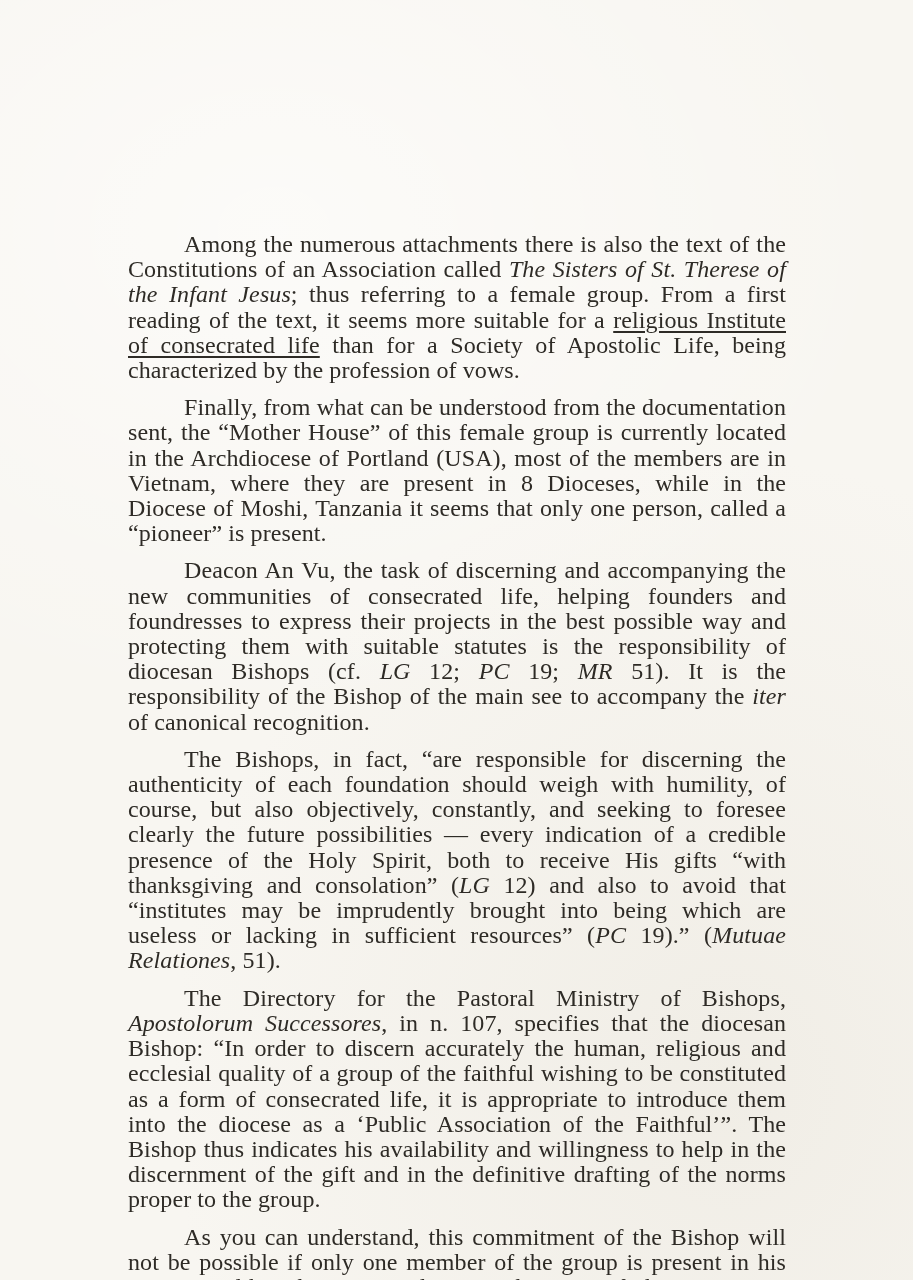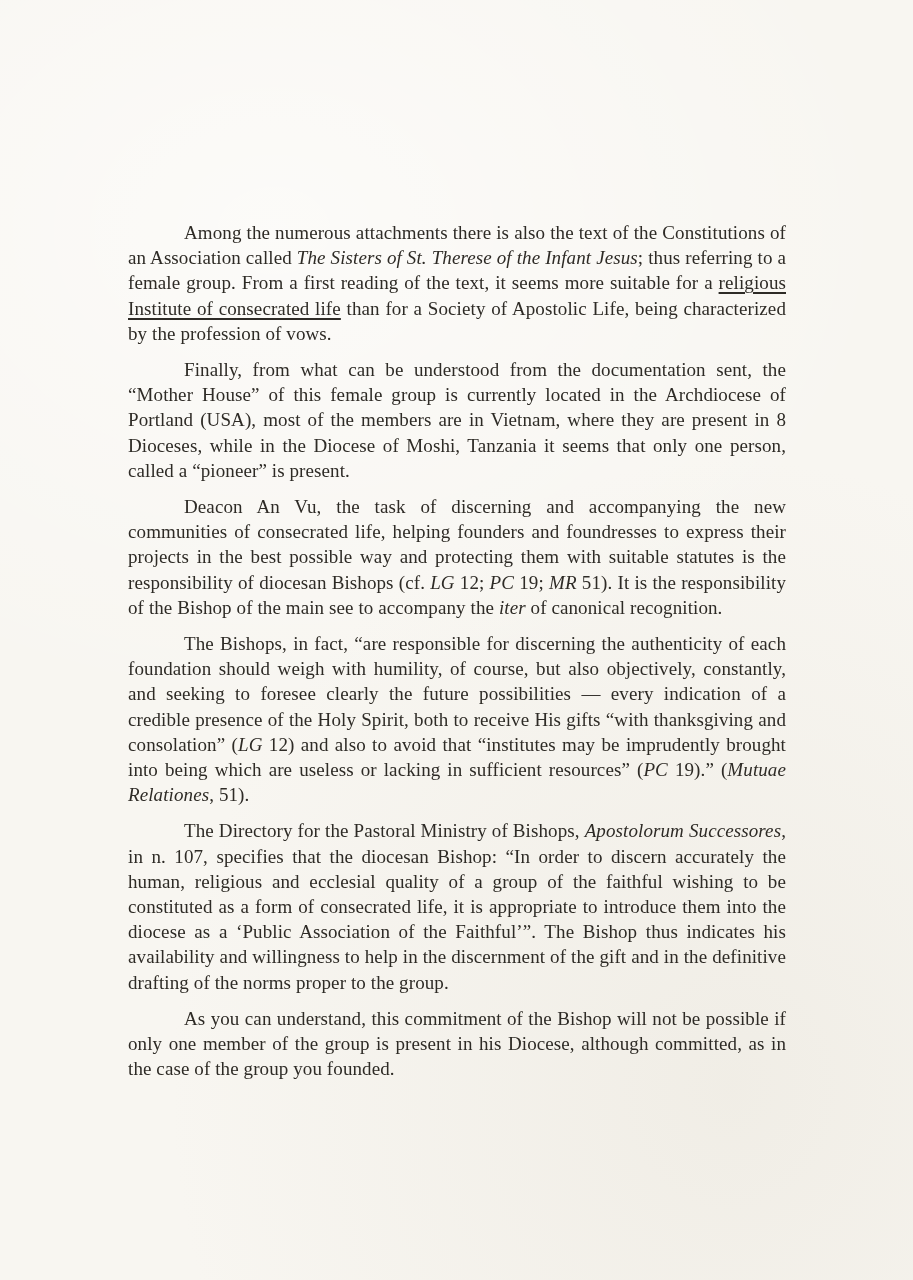--- a/index.html
+++ b/index.html
@@ -19,24 +19,24 @@
       radial-gradient(ellipse 800px 900px at 80% 85%, rgba(226,221,209,0.35), rgba(255,255,255,0) 70%);
     font-family: "Liberation Serif", "DejaVu Serif", serif;
   }
   .text-block {
     position: absolute;
     left: 128px;
     top: 220px;
     width: 658px;
   }
   .text-block p {
-    margin: 0 0 11px 0;
+    margin: 12px 0 11px 0;
     text-indent: 56px;
     text-align: justify;
-    font-size: 19px;
+    font-size: 24px;
     line-height: 25.2px;
     letter-spacing: 0.1px;
     color: var(--ink, #2e2b26);
   }
   .text-block p:last-child { margin-bottom: 0; }
   .run-italic { font-style: italic; }
   .run-underline {
     text-decoration: underline;
     text-decoration-thickness: 1.5px;
     text-underline-offset: 3px;

